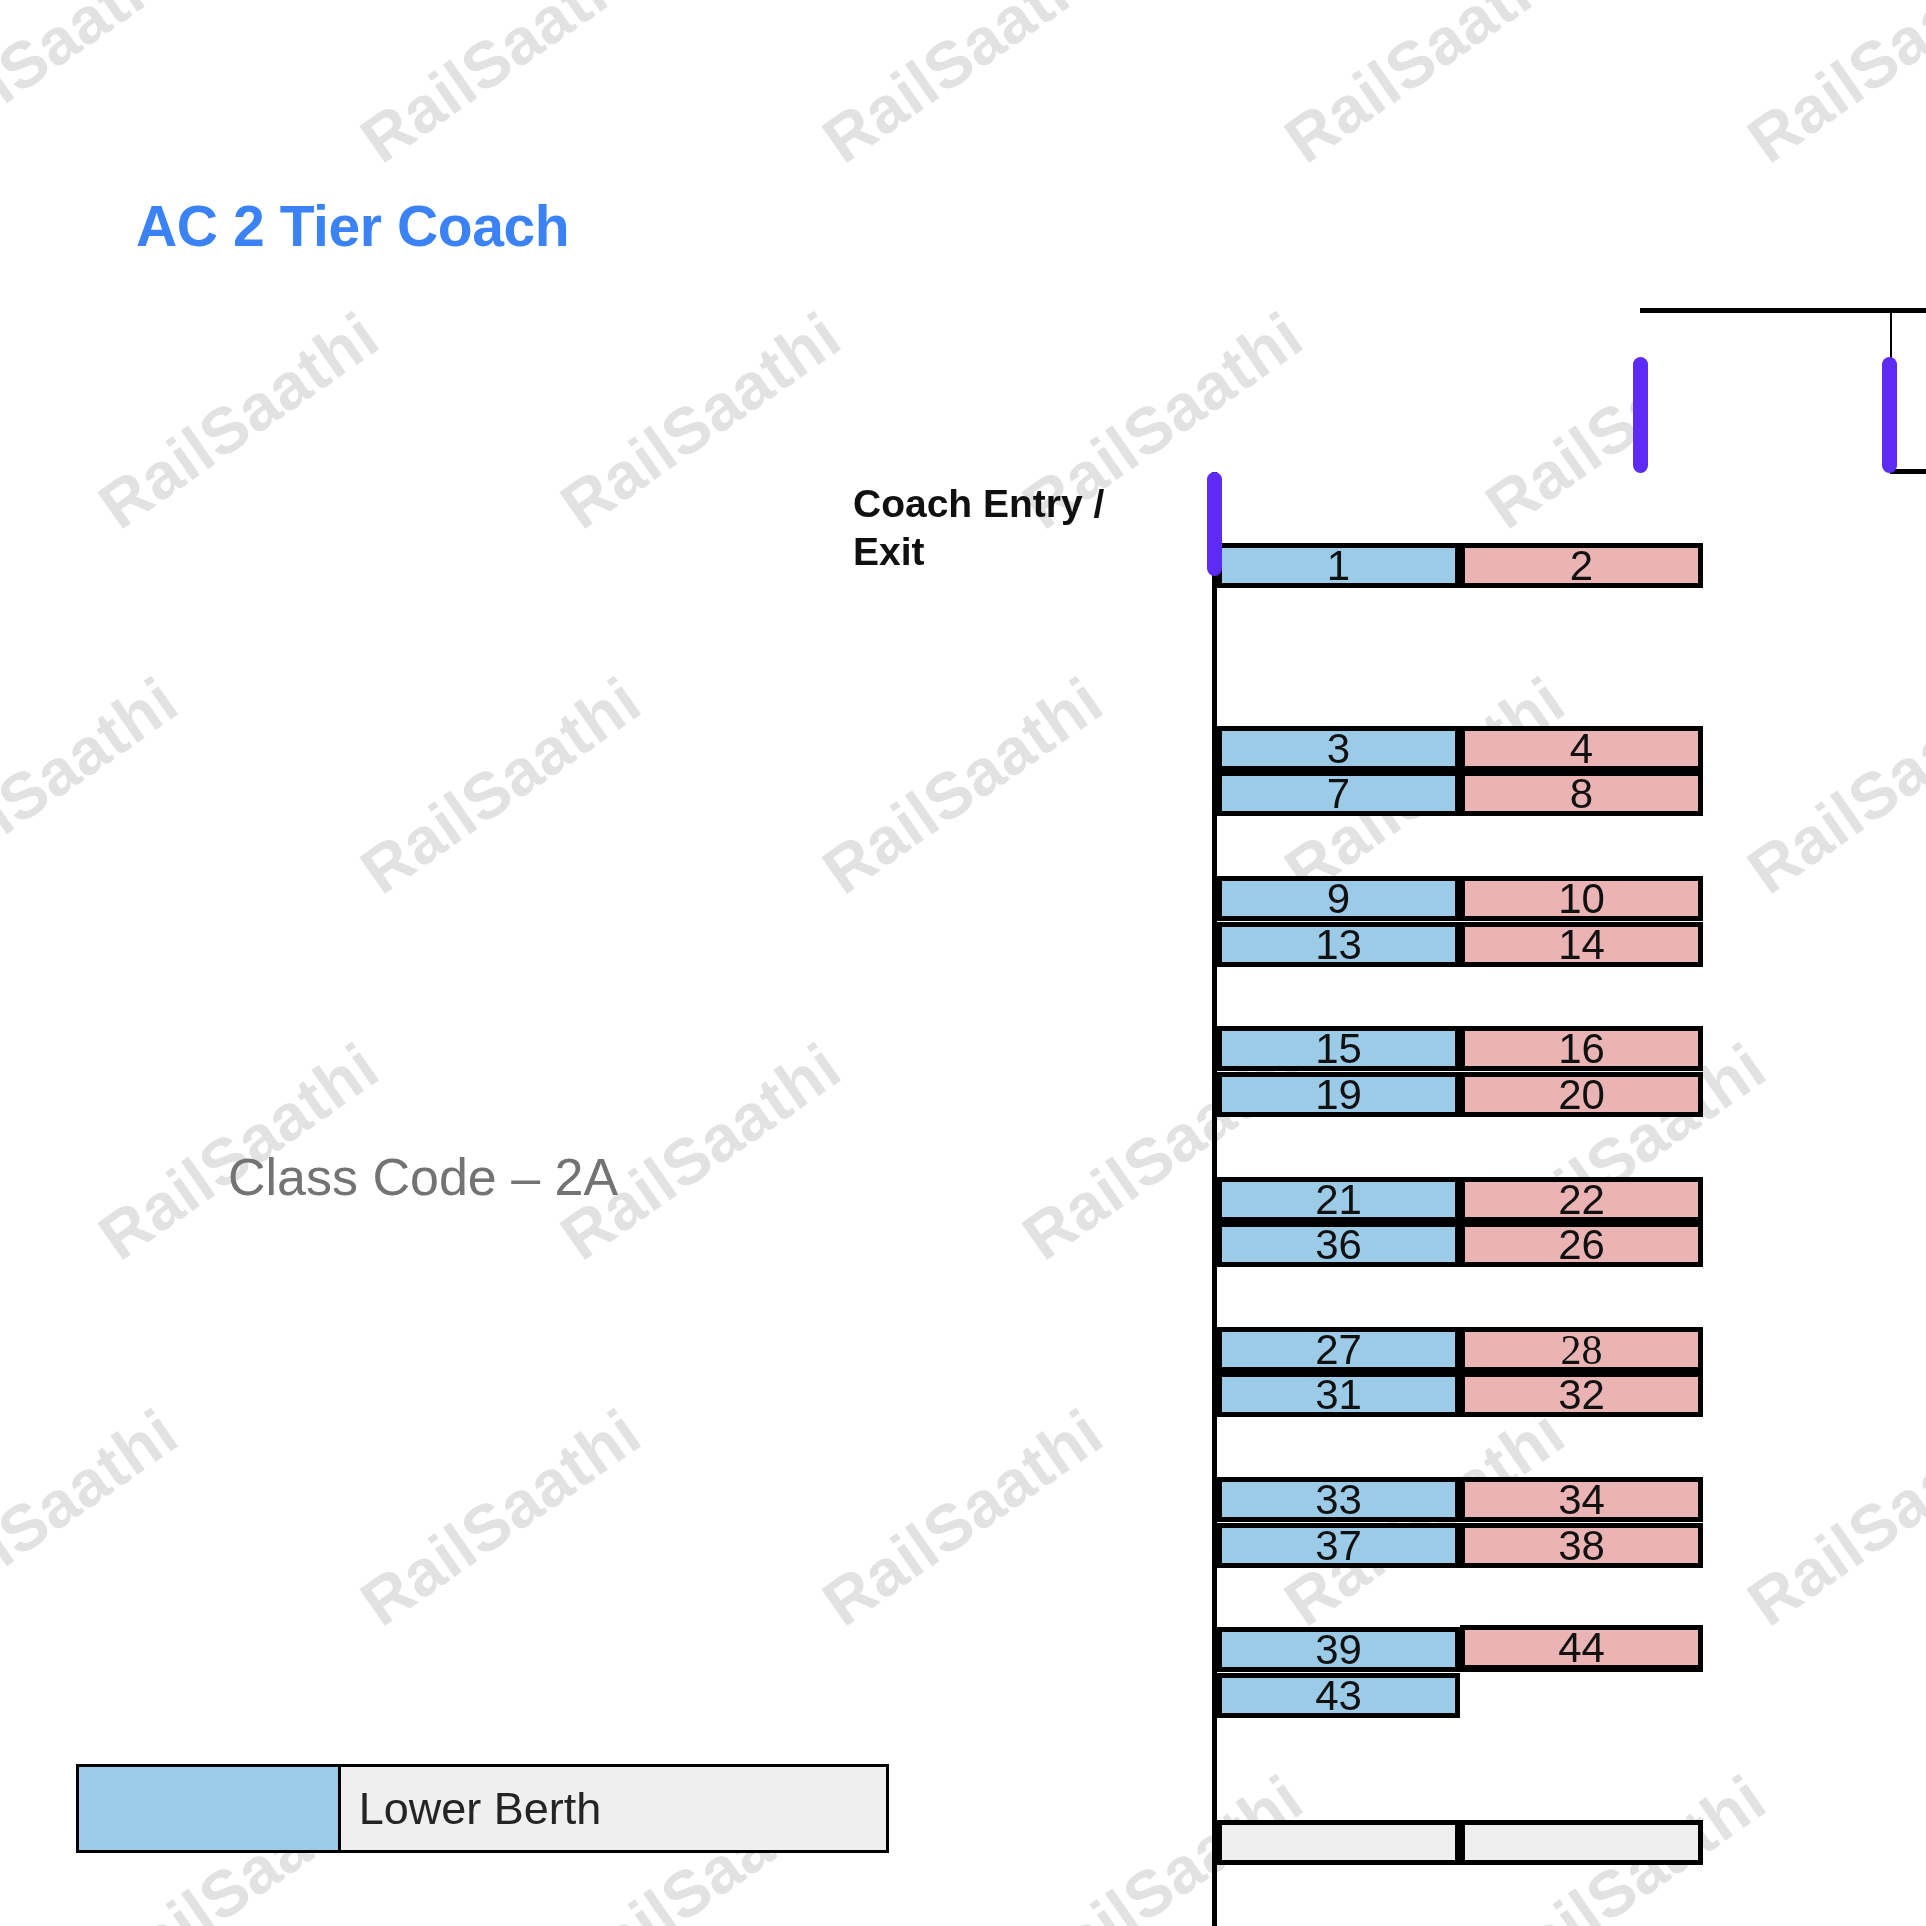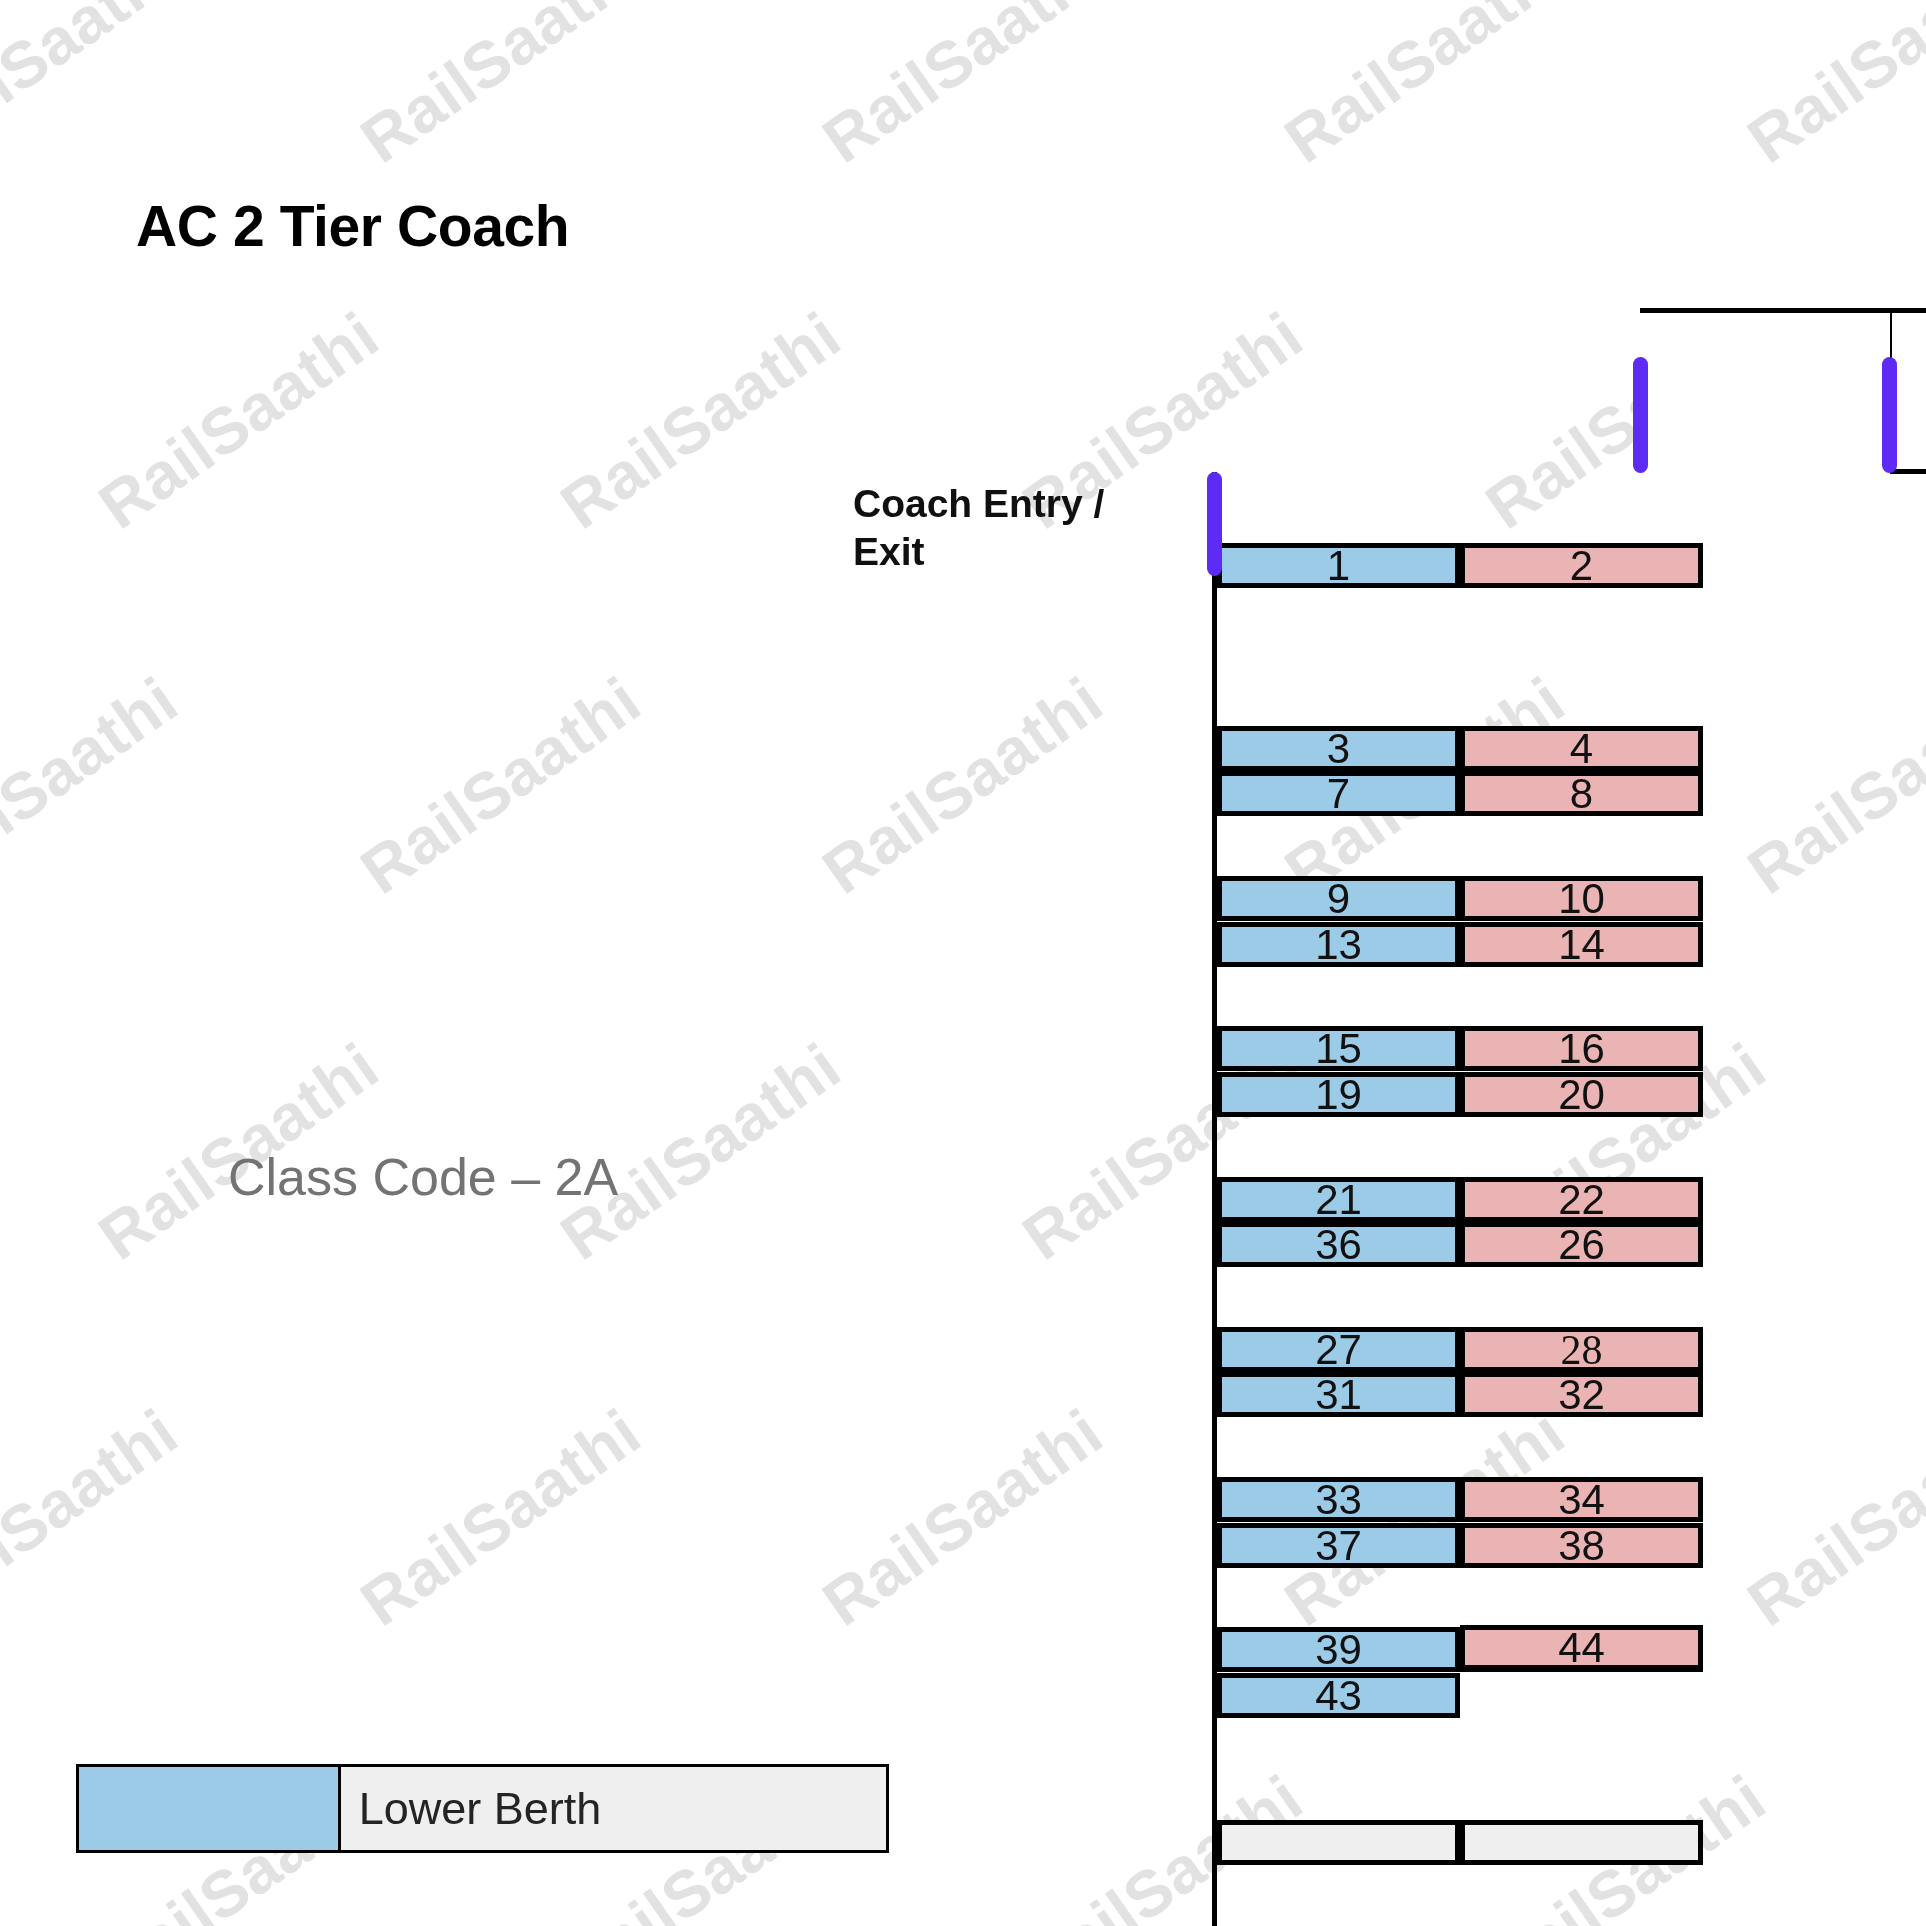--- a/index.html
+++ b/index.html
@@ -20,21 +20,21 @@
     white-space:nowrap;
     transform:rotate(-35deg);
     transform-origin:left top;
     letter-spacing:0.8px;
   }
 
   
   #title{
     position:absolute;left:136px;top:193px;
     font-size:57px;font-weight:700;letter-spacing:-0.4px;
-    color:#000000;z-index:20;
+    color:#3b82f6;z-index:20;
   }
 
   
   #codes{
     position:absolute;left:228px;top:1140px;z-index:20;
     font-size:52px;line-height:1.46;color:#737373;
   }
   #codes div{white-space:nowrap;}
 
   

